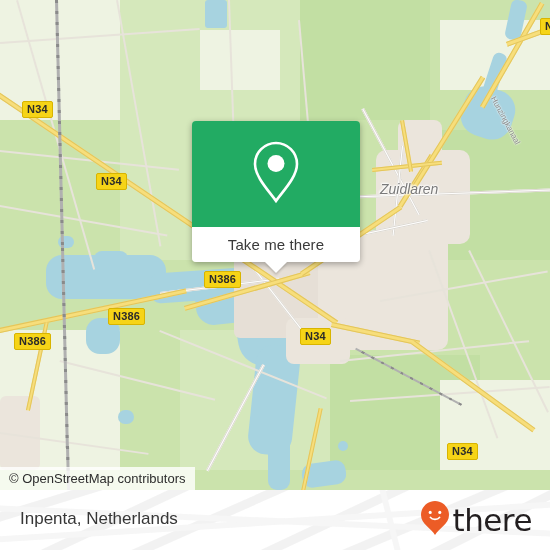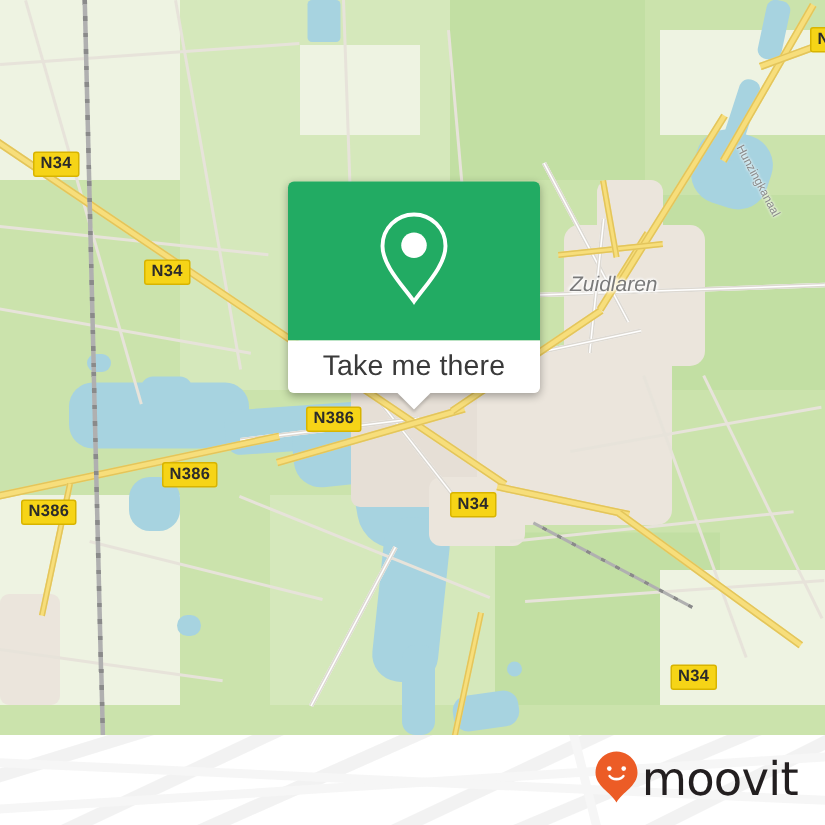--- a/index.html
+++ b/index.html
@@ -55,21 +55,21 @@
     overflow:visible;
   }
   #callout-top{
     background:#22ab63;height:106px;border-radius:4px 4px 0 0;
     display:flex;align-items:center;justify-content:center;
   }
   #callout-bottom{
     position:relative;background:#ffffff;height:35px;border-radius:0 0 4px 4px;
     display:flex;align-items:center;justify-content:center;
   }
-  #callout-label{color:#3a3a3a;font-size:19px;letter-spacing:.1px;}
+  #callout-label{color:#3a3a3a;font-size:15px;letter-spacing:.1px;}
   #callout-tail{
     position:absolute;left:50%;margin-left:-11px;bottom:-11px;
     width:0;height:0;border-left:11px solid transparent;border-right:11px solid transparent;
     border-top:11px solid #ffffff;
     filter:drop-shadow(0 2px 1px rgba(0,0,0,.18));
   }
 
   
   #attrib{
     position:absolute;left:0;top:467px;
@@ -225,43 +225,45 @@
           <circle cx="27" cy="24.5" r="8.5" fill="#ffffff"></circle>
         </svg>
       </span>
     </div>
     <div id="callout-bottom">
       <span id="callout-label">Take me there</span>
       <span id="callout-tail"></span>
     </div>
   </div>
 
+  <div id="attrib">© OpenStreetMap contributors</div>
 
   <div id="footer">
     <svg id="footer-ghost" viewBox="0 0 550 60" preserveAspectRatio="none">
       <g stroke="#e9e9e9" stroke-width="9" fill="none">
         <path d="M-10 30 L120 -10"></path>
         <path d="M30 70 L200 -10"></path>
         <path d="M120 70 L300 -10"></path>
         <path d="M250 70 L420 -10"></path>
         <path d="M330 70 L520 -10"></path>
         <path d="M420 70 L560 0"></path>
       </g>
       <g stroke="#efefef" stroke-width="6" fill="none">
         <path d="M-10 50 L560 14"></path>
         <path d="M-10 18 L560 44"></path>
         <path d="M380 -10 L400 70"></path>
       </g>
     </svg>
+    <div id="footer-title">Inpenta, Netherlands</div>
     <div id="brand">
       <span style="display:inline-block;margin-right:2px;">
         <svg width="30" height="36" viewBox="0 0 30 36" aria-hidden="true">
           <path d="M15 1 C7.3 1 1 7.3 1 15 C1 24 11 28 15 35 C19 28 29 24 29 15 C29 7.3 22.7 1 15 1 Z" fill="#ec5c26"></path>
           <circle cx="10.2" cy="12.4" r="1.55" fill="#ffffff"></circle>
           <circle cx="19.8" cy="12.4" r="1.55" fill="#ffffff"></circle>
           <path d="M10.4 17.4 C12.2 20.1 17.8 20.1 19.6 17.4" fill="none" stroke="#ffffff" stroke-width="1.7" stroke-linecap="round"></path>
         </svg>
       </span>
-      <span id="brand-word">moovit</span>
+      <span id="brand-word">there</span>
     </div>
   </div>
 
 </div>
 
 </body></html>

